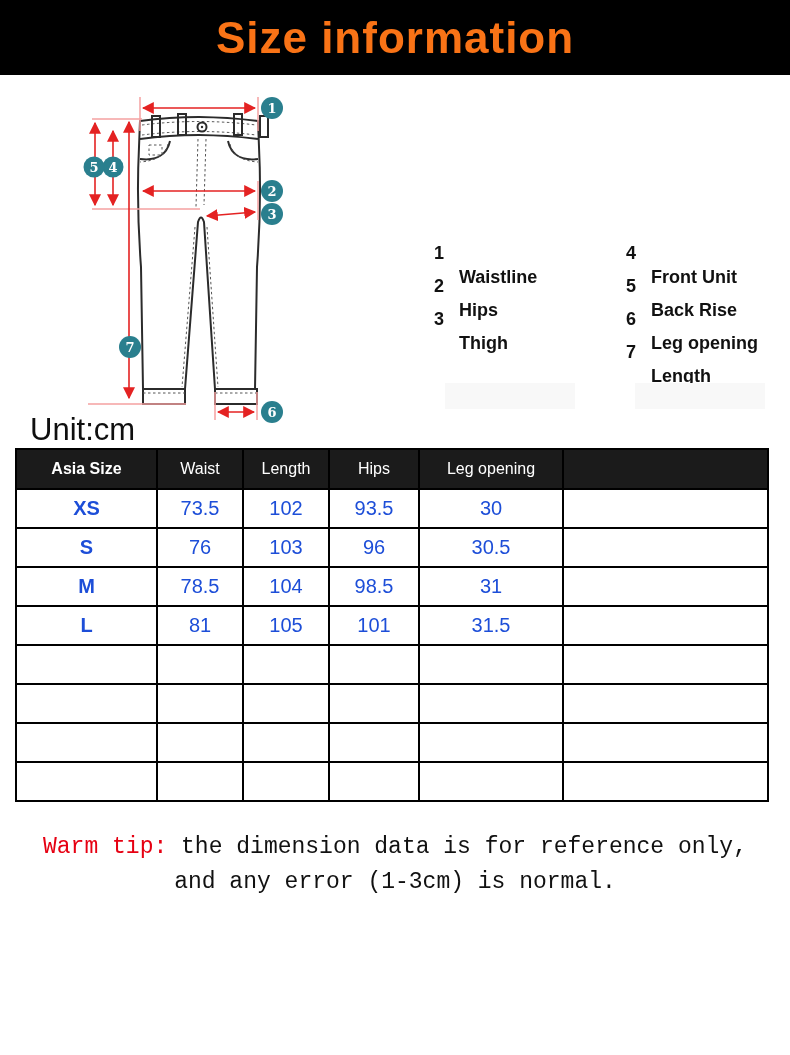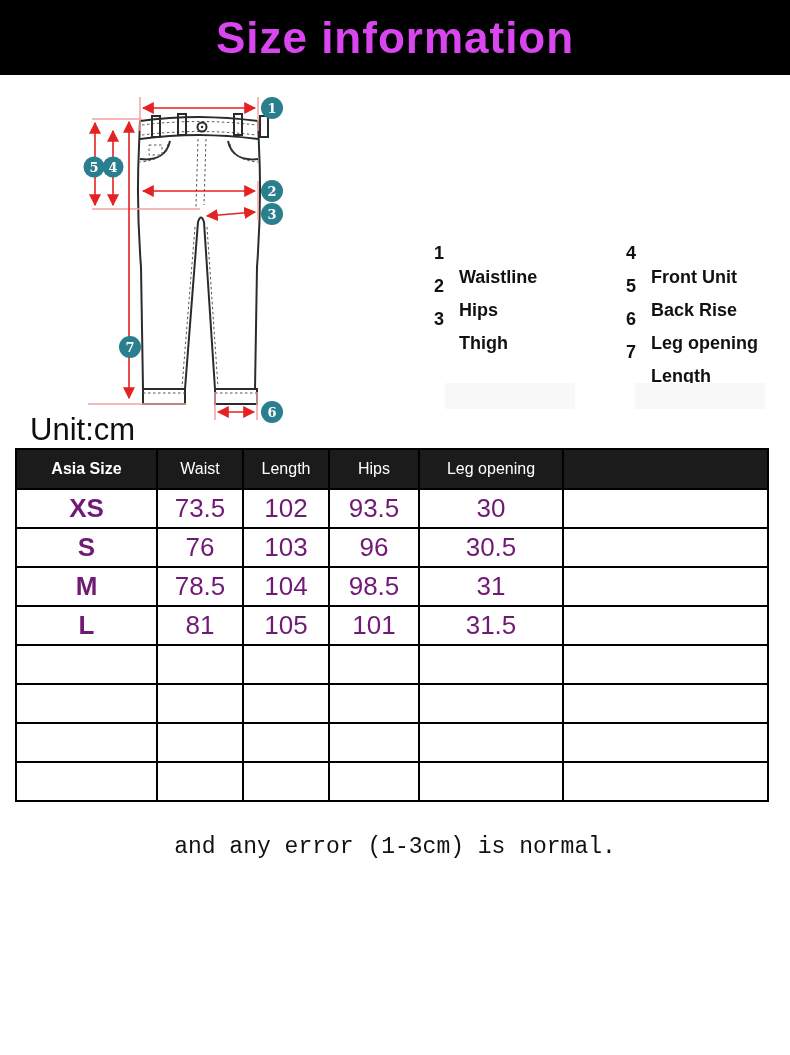--- a/index.html
+++ b/index.html
@@ -1,21 +1,21 @@
 <!DOCTYPE html>
 <html><head>
 <meta charset="utf-8">
 <style>
   html,body{margin:0;padding:0;background:#fff;}
   body{font-family:"Liberation Sans",sans-serif;}
   .page{position:relative;width:790px;height:1055px;background:#fff;overflow:hidden;}
 
   
   .title-bar{height:75px;background:#000;display:flex;align-items:center;justify-content:center;}
-  .title-bar h1{margin:0;color:#d946ef;font-size:44px;font-weight:700;letter-spacing:1px;}
+  .title-bar h1{margin:0;color:#f97316;font-size:44px;font-weight:700;letter-spacing:1px;}
 
   
   .figure{position:relative;height:345px;}
   .pants-svg{position:absolute;left:18px;top:12px;}
 
   .legend-col{position:absolute;top:162px;}
   .legend-col.left{left:434px;}
   .legend-col.right{left:626px;}
   .legend-row{display:flex;align-items:center;height:33px;font-size:18px;color:#111;}
   .lnum{width:25px;font-weight:600;}
@@ -26,21 +26,21 @@
   .watermark.w2{left:635px;}
 
   
   .unit-row{height:28px;margin-left:30px;font-size:31px;color:#0f0f0f;display:flex;align-items:flex-end;}
 
   
   table.size{border-collapse:collapse;table-layout:fixed;width:752px;margin-left:15px;}
   table.size th,table.size td{border:2px solid #000;text-align:center;padding:0;overflow:hidden;}
   table.size thead th{background:#1b1b1b;color:#fff;height:38px;font-size:16px;font-weight:400;}
   table.size thead th:first-child{font-weight:700;}
-  table.size tbody td{height:37px;font-size:26px;color:#701a75;}
+  table.size tbody td{height:37px;font-size:20px;color:#1d4ed8;}
   table.size tbody td:first-child{font-weight:700;}
 
   
   .warm-tip{margin-top:28px;text-align:center;font-family:"Liberation Mono",monospace;
             font-size:23px;line-height:35px;color:#111;}
   .tip-red{color:#e60012;}
 
   
   .outline{fill:#fff;stroke:#2b2b2b;stroke-width:2;stroke-linejoin:round;}
   .seam{fill:none;stroke:#2b2b2b;stroke-width:2;}
@@ -276,16 +276,20 @@
           <td></td>
           <td></td>
           <td></td>
           <td></td>
           <td></td>
         </tr>
       </tbody>
   </table>
 
   <div class="warm-tip">
+    <div>
+      <span class="tip-red">Warm tip:</span>
+      <span>the dimension data is for reference only,</span>
+    </div>
     <div>and any error (1-3cm) is normal.</div>
   </div>
 
 </div>
 
 </body></html>

